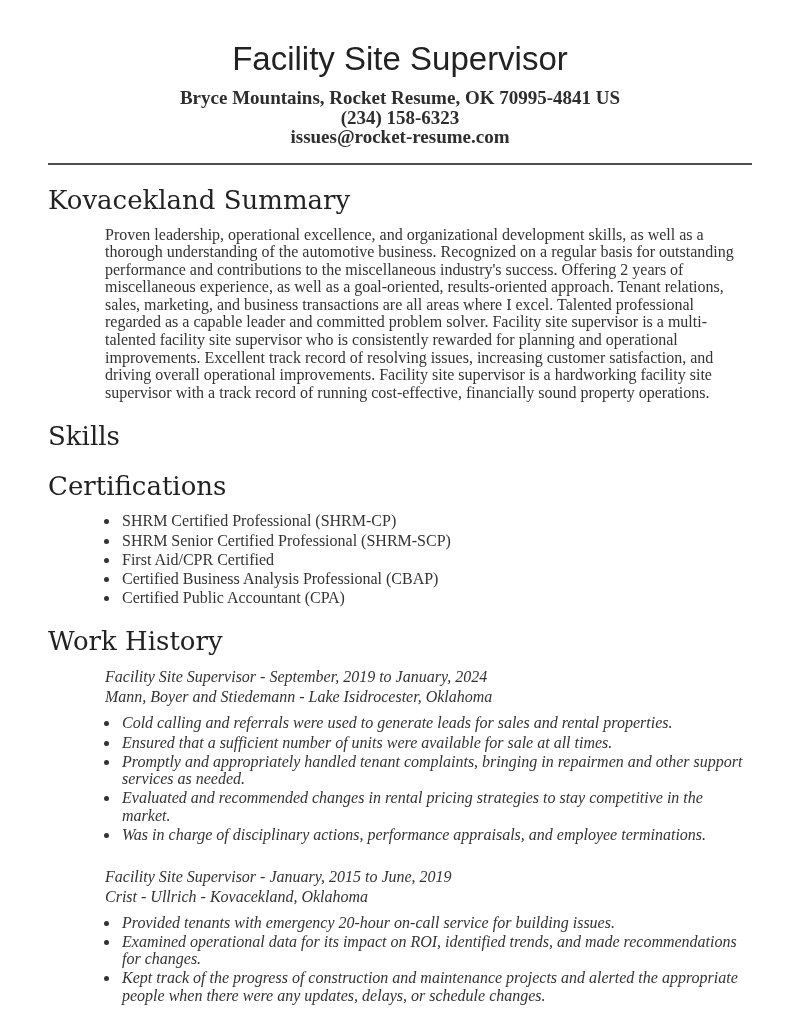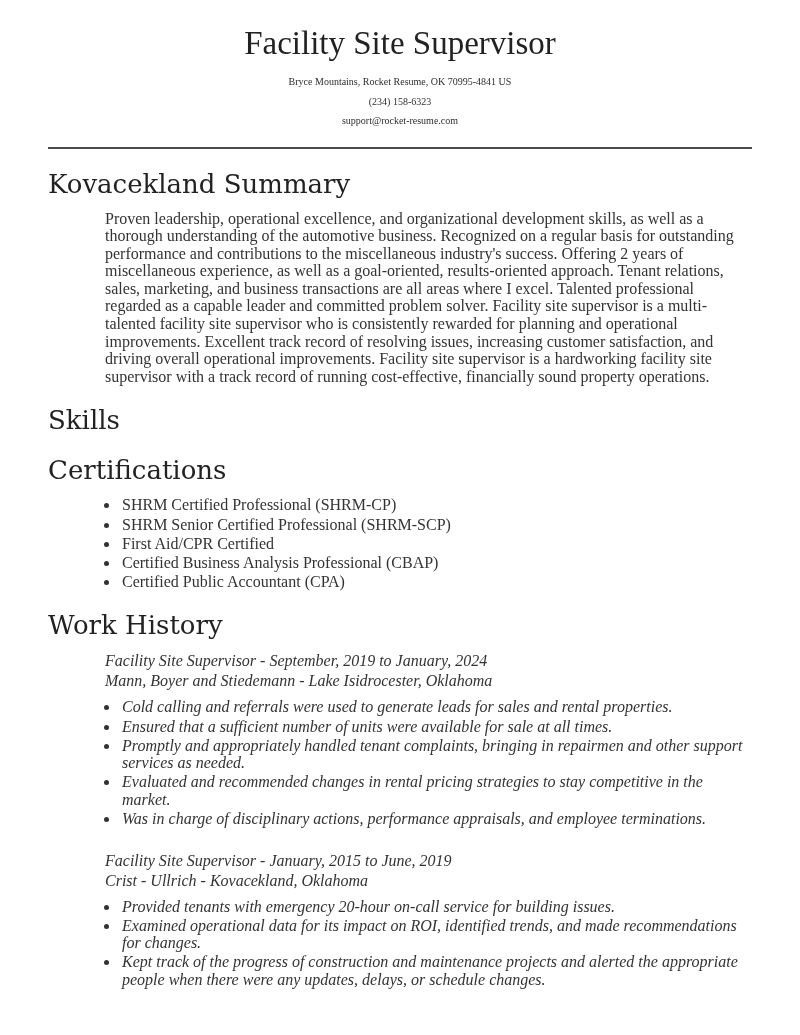--- a/index.html
+++ b/index.html
@@ -7,33 +7,34 @@
     width: 800px;
     height: 1035px;
     overflow: hidden;
     background: #ffffff;
     font-family: "Liberation Serif", serif;
     color: #333333;
   }
   .page { padding: 24px 48px 0 48px; }
 
   .doc-title {
-    font-family: Liberation Serif, serif;
+    font-family: Liberation Sans, sans-serif;
     font-weight: 400;
     font-size: 33px;
     line-height: 38px;
     text-align: center;
     color: #222222;
-    margin: 0 0 10px 0;
+    margin: 16px 0 10px 0;
   }
   .contact {
     text-align: center;
-    font-size: 10px;
+    font-size: 19px;
     line-height: 19.5px;
     color: #2e2e2e;
+    font-weight: bold;
   }
   .rule {
     border: none;
     border-top: 2px solid #4d4d4d;
     margin: 16px 0 0 0;
   }
 
   h2.section-heading {
     font-family: "DejaVu Serif", serif;
     font-weight: 400;
@@ -72,21 +73,21 @@
 </head>
 <body>
 
 <div class="page">
 
   <header>
     <h1 class="doc-title">Facility Site Supervisor</h1>
     <div class="contact">
       <div>Bryce Mountains, Rocket Resume, OK 70995-4841 US</div>
       <div>(234) 158-6323</div>
-      <div>support@rocket-resume.com</div>
+      <div>issues@rocket-resume.com</div>
     </div>
     <hr class="rule">
   </header>
 
   <section>
     <h2 class="section-heading">Kovacekland Summary</h2>
     <p class="body-text summary-text">Proven leadership, operational excellence, and organizational development skills, as well as a thorough understanding of the automotive business. Recognized on a regular basis for outstanding performance and contributions to the miscellaneous industry's success. Offering 2 years of miscellaneous experience, as well as a goal-oriented, results-oriented approach. Tenant relations, sales, marketing, and business transactions are all areas where I excel. Talented professional regarded as a capable leader and committed problem solver. Facility site supervisor is a multi-talented facility site supervisor who is consistently rewarded for planning and operational improvements. Excellent track record of resolving issues, increasing customer satisfaction, and driving overall operational improvements. Facility site supervisor is a hardworking facility site supervisor with a track record of running cost-effective, financially sound property operations.</p>
   </section>
 
   <section>

